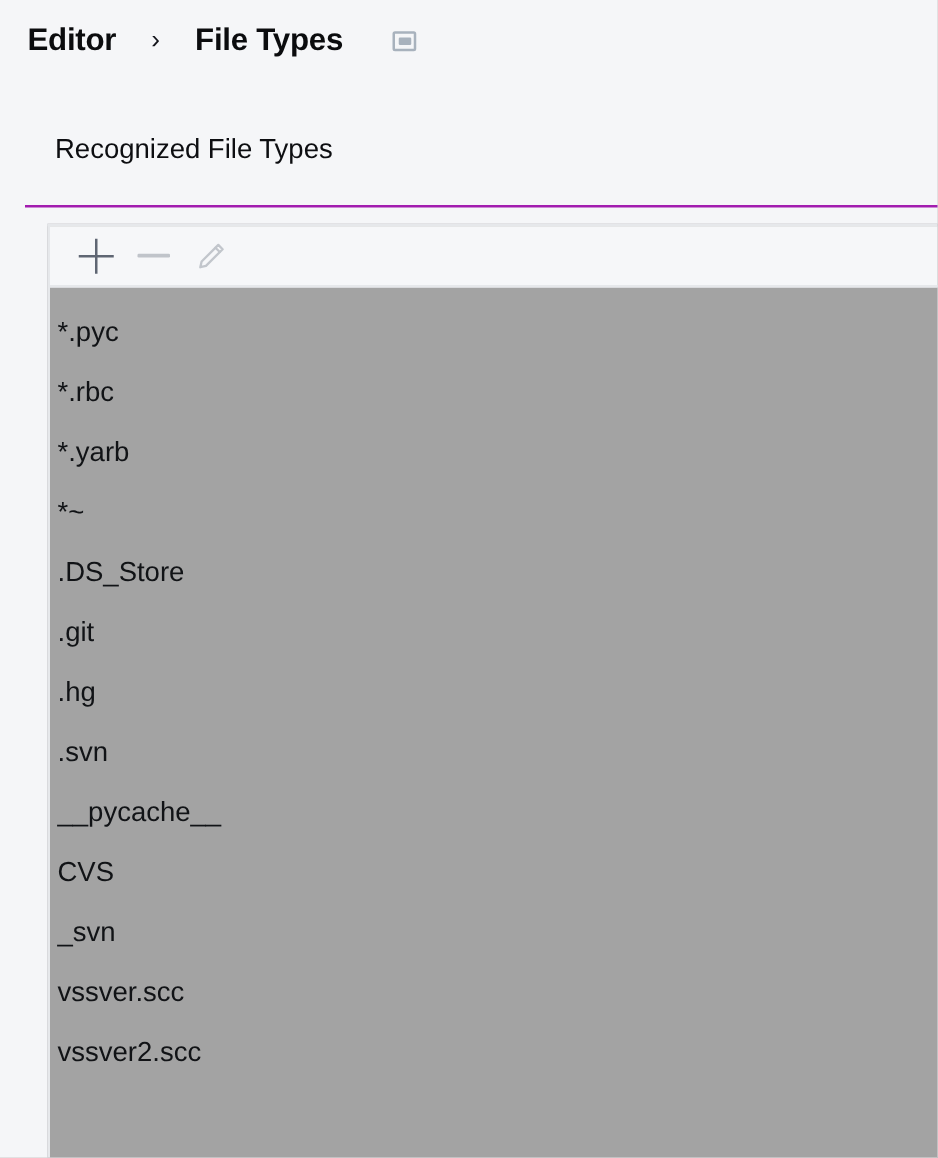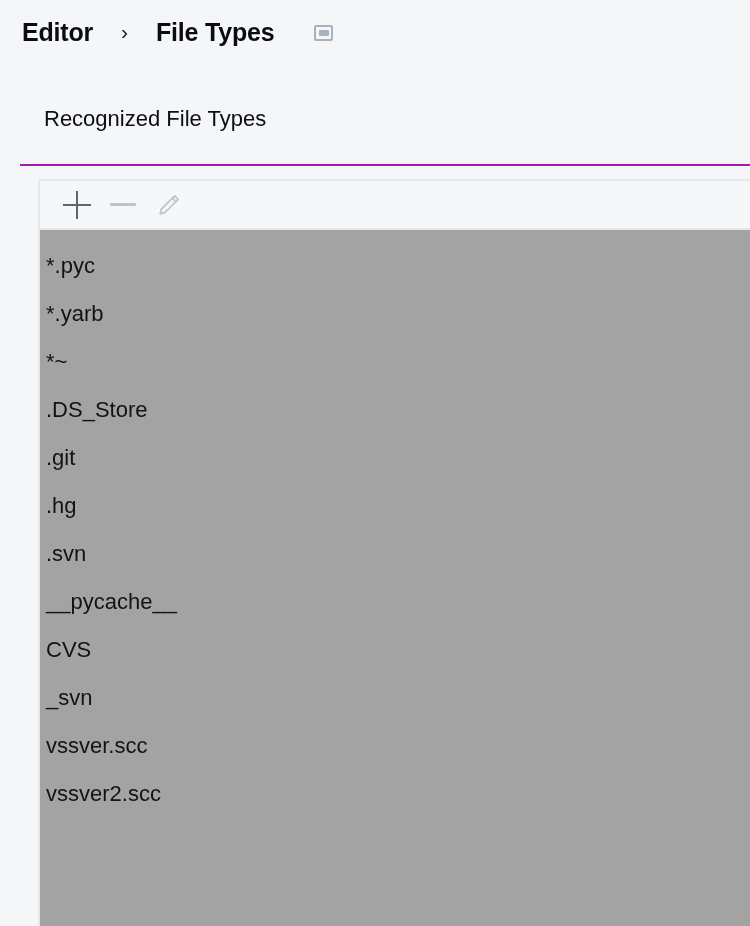--- a/index.html
+++ b/index.html
@@ -227,20 +227,21 @@
           <svg viewBox="0 0 24 24" width="26" height="26" fill="none" stroke="currentColor" stroke-width="1.7" stroke-linecap="round" stroke-linejoin="round">
             <path d="M17.2 3.6l3.2 3.2L8.1 19.1l-4.2 1 1-4.2z"></path>
             <path d="M15.1 5.7l3.2 3.2"></path>
           </svg>
         </span>
       </button>
     </div>
 
     <div class="list">
       <div class="list-item">*.pyc</div>
+      <div class="list-item">*.rbc</div>
       <div class="list-item">*.yarb</div>
       <div class="list-item">*~</div>
       <div class="list-item">.DS_Store</div>
       <div class="list-item">.git</div>
       <div class="list-item">.hg</div>
       <div class="list-item">.svn</div>
       <div class="list-item">__pycache__</div>
       <div class="list-item">CVS</div>
       <div class="list-item">_svn</div>
       <div class="list-item">vssver.scc</div>

